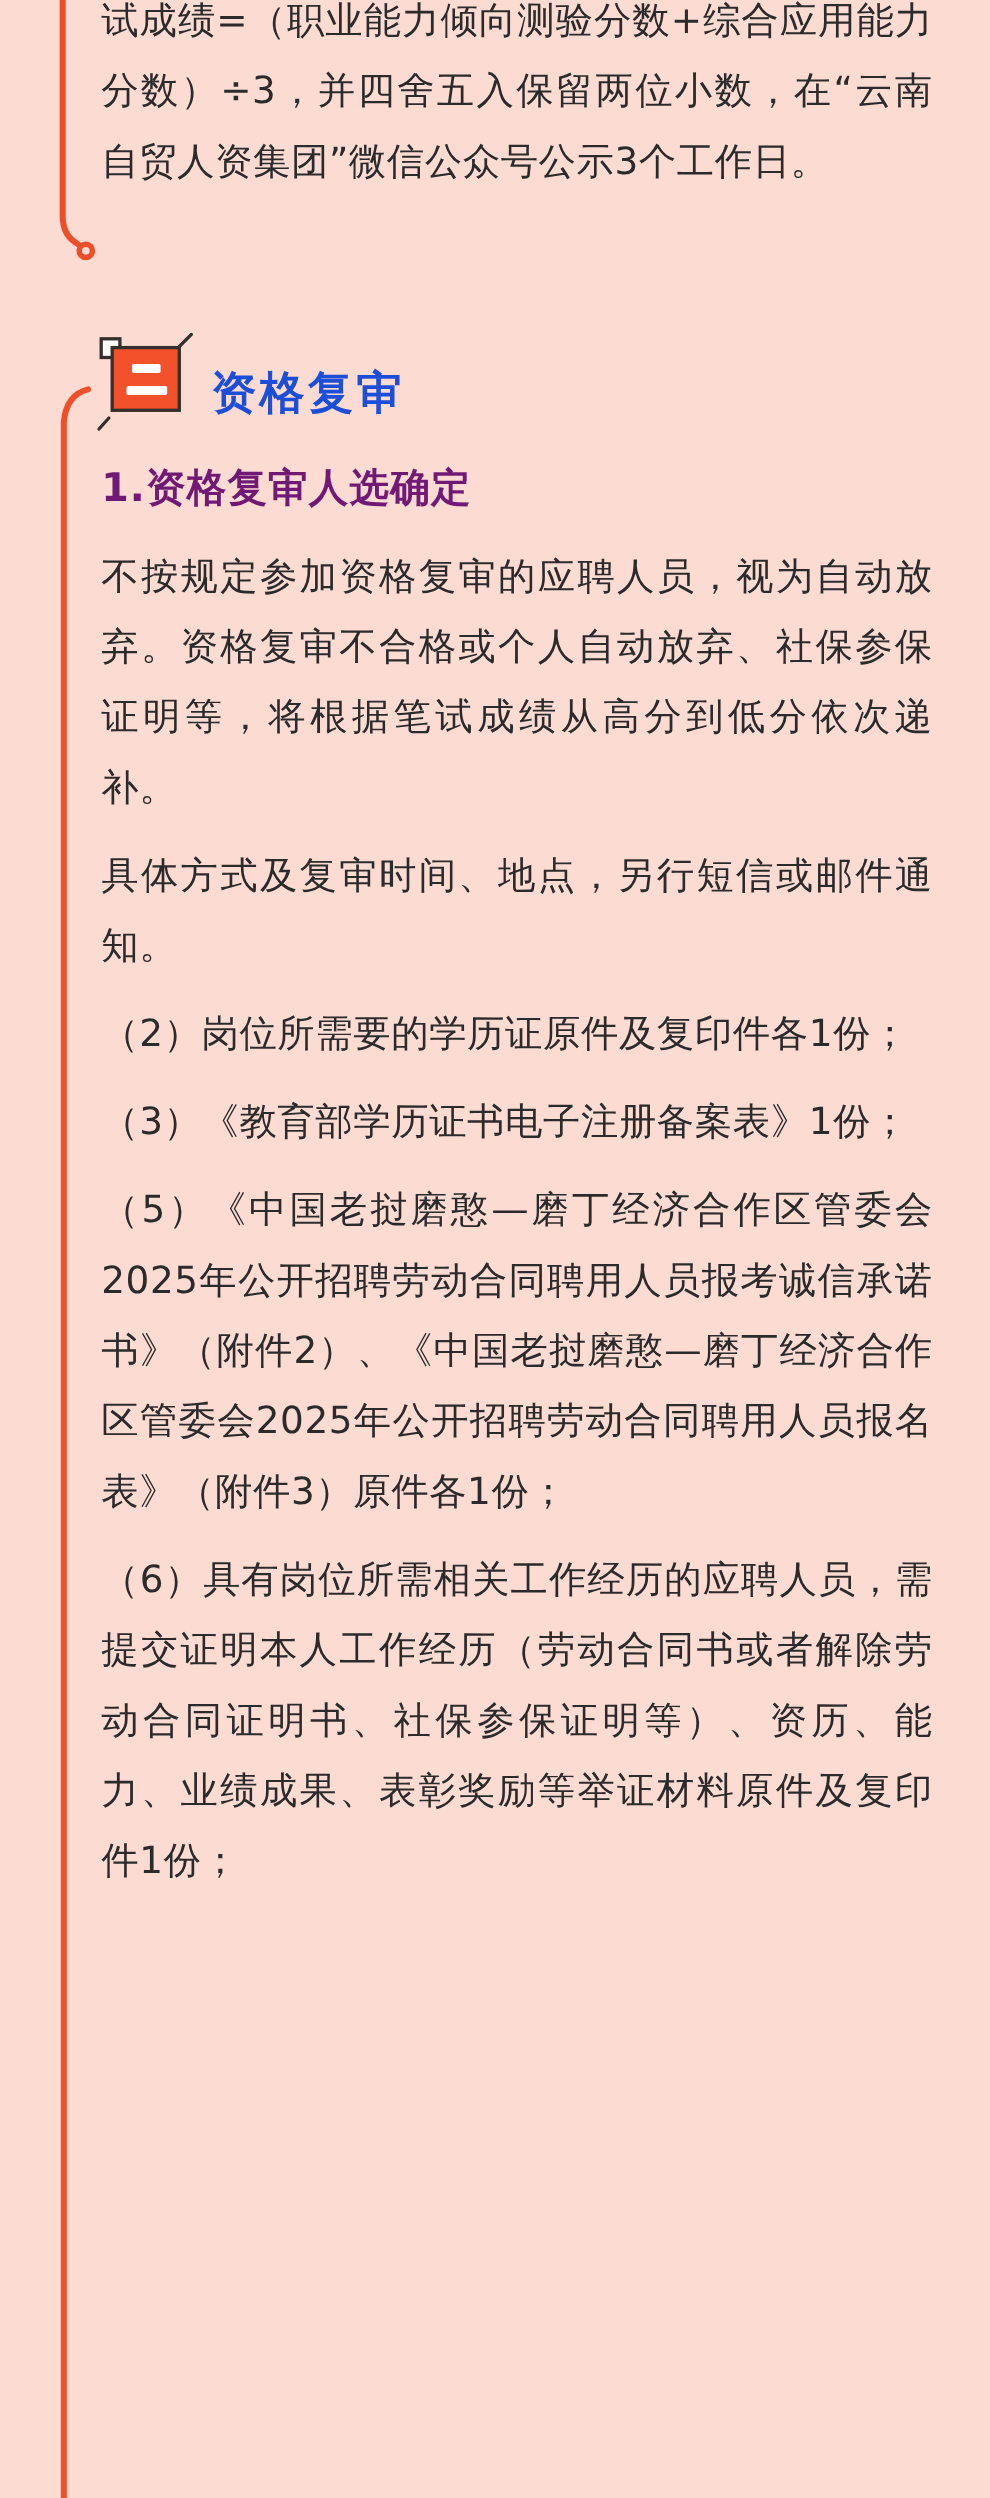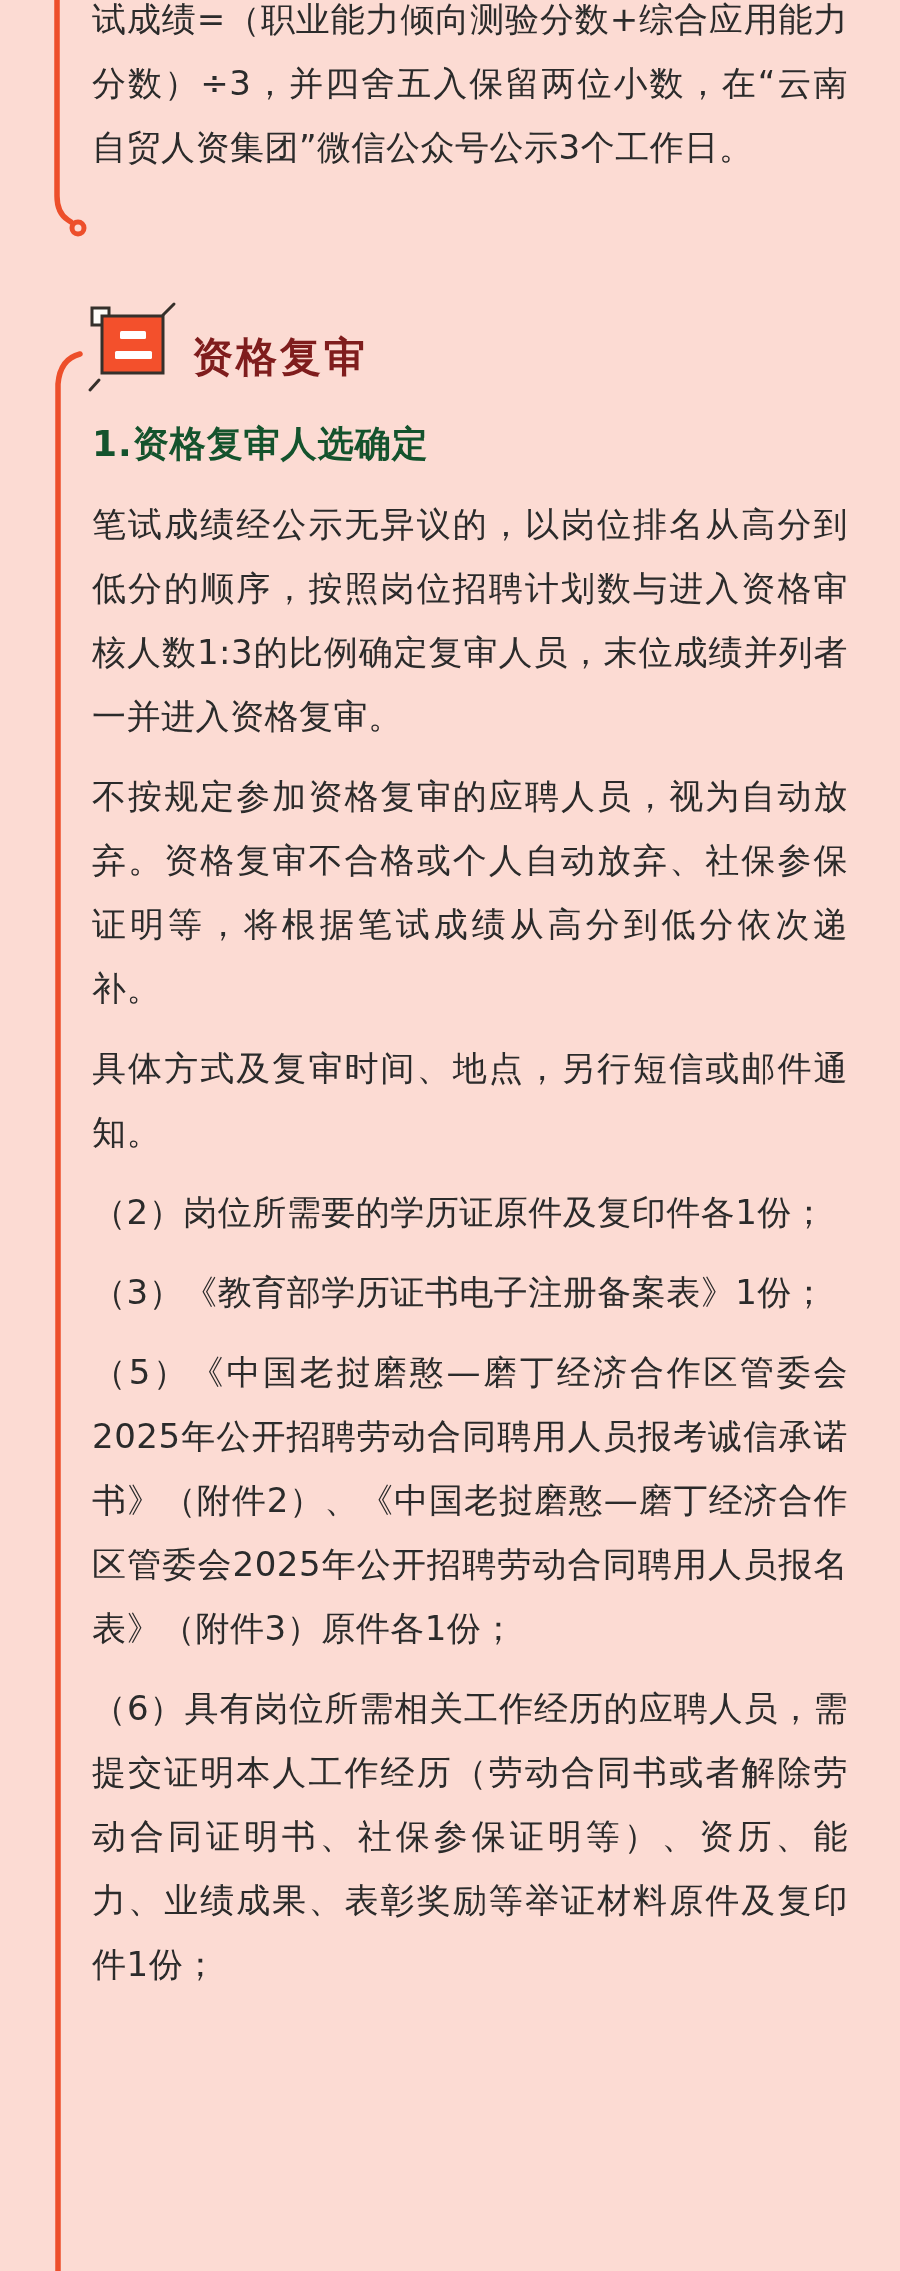--- a/index.html
+++ b/index.html
@@ -27,38 +27,38 @@
   .sec-header {
     position: absolute; left: 86px; top: 294px;
     width: 600px; height: 110px;
   }
   .badge { position: absolute; left: 0; top: 0; width: 100px; height: 106px; }
   .sec-title {
     position: absolute; left: 106px; top: 36px;
     margin: 0;
     font-size: 41px; font-weight: bold;
     letter-spacing: 3px;
-    color: #7f1d1d;
+    color: #1d4ed8;
   }
   .content {
     position: absolute; left: 92px; top: 412px; width: 756px;
     color: #2b2b2b;
   }
   .content .p {
     margin: 0 0 16px 0;
     font-size: 34px; line-height: 64px;
     text-align: justify;
     text-justify: inter-character;
     letter-spacing: 0.5px;
   }
   .content .h {
     margin: 14px 0 16px 0;
     font-size: 36px; line-height: 64px;
     font-weight: bold;
-    color: #14532d;
+    color: #701a75;
     letter-spacing: 1px;
   }
   .content .h:first-child { margin-top: 0; }
 </style>
 </head>
 <body>
 
 <svg class="rail" viewBox="0 0 110 2271" aria-hidden="true">
   <path d="M 57 -6 L 57 196 Q 57 213 68 220 L 71 222" fill="none" stroke="#ed4f2b" stroke-width="5.5" stroke-linecap="round"></path>
   <circle cx="78" cy="228" r="6" fill="none" stroke="#ed4f2b" stroke-width="5"></circle>
@@ -78,20 +78,19 @@
     <line x1="13" y1="86" x2="4" y2="96" stroke="#35302b" stroke-width="3" stroke-linecap="round"></line>
 
     <rect x="34" y="37" width="26" height="8" rx="1.5" fill="#ffffff"></rect>
     <rect x="29" y="57" width="37" height="8" rx="1.5" fill="#ffffff"></rect>
   </svg>
   <h2 class="sec-title">资格复审</h2>
 </div>
 
 <div class="content">
   <h3 class="h">1.资格复审人选确定</h3>
-  <p class="p">笔试成绩经公示无异议的，以岗位排名从高分到低分的顺序，按照岗位招聘计划数与进入资格审核人数1:3的比例确定复审人员，末位成绩并列者一并进入资格复审。</p>
   <p class="p">不按规定参加资格复审的应聘人员，视为自动放弃。资格复审不合格或个人自动放弃、社保参保证明等，将根据笔试成绩从高分到低分依次递补。</p>
   <p class="p">具体方式及复审时间、地点，另行短信或邮件通知。</p>
   <p class="p">（2）岗位所需要的学历证原件及复印件各1份；</p>
   <p class="p">（3）《教育部学历证书电子注册备案表》1份；</p>
   <p class="p">（5）《中国老挝磨憨—磨丁经济合作区管委会2025年公开招聘劳动合同聘用人员报考诚信承诺书》（附件2）、《中国老挝磨憨—磨丁经济合作区管委会2025年公开招聘劳动合同聘用人员报名表》（附件3）原件各1份；</p>
   <p class="p">（6）具有岗位所需相关工作经历的应聘人员，需提交证明本人工作经历（劳动合同书或者解除劳动合同证明书、社保参保证明等）、资历、能力、业绩成果、表彰奖励等举证材料原件及复印件1份；</p>
 </div>
 
 </body></html>

